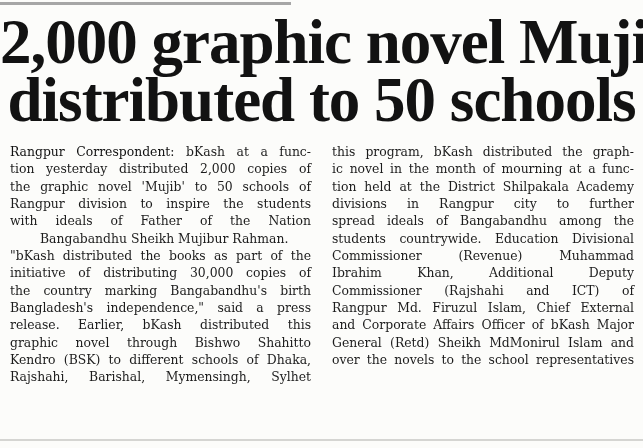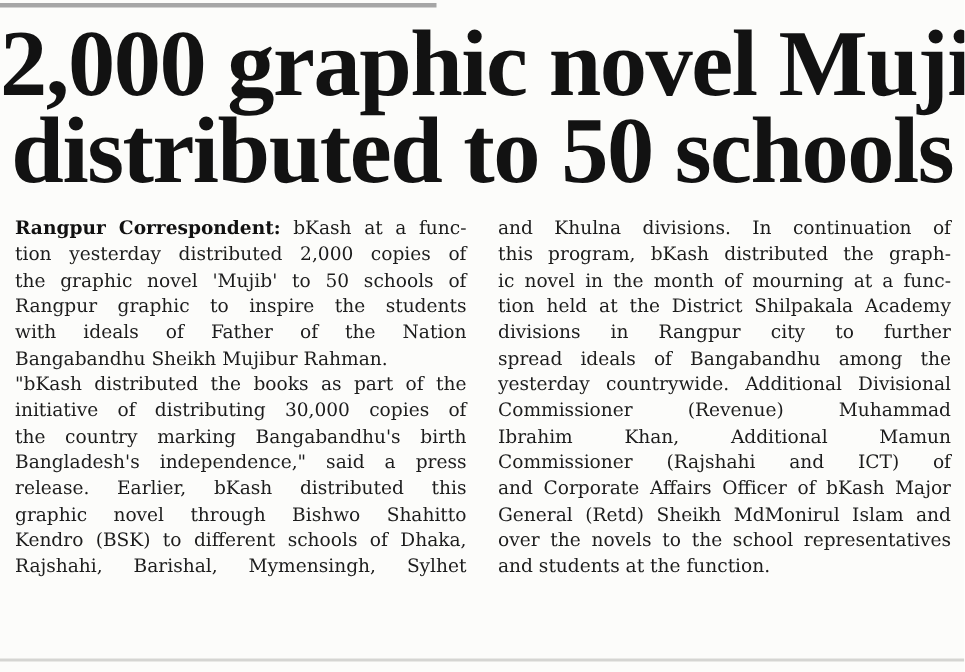--- a/index.html
+++ b/index.html
@@ -48,23 +48,24 @@
   .col-left  { left: 10px;  width: 301px; }
   .col-right { left: 332px; width: 302px; }
   .ln {
     text-align: justify;
     text-align-last: justify;
     height: 17.35px;
     overflow: visible;
   }
   .ln.end {
     text-align-last: left;
+    margin-left: 30px;
   }
   .byline {
-    font-weight: bold;
+    font-weight: normal;
     color: #111111;
   }
   .bottom-rule {
     position: absolute;
     left: 0;
     top: 439px;
     width: 643px;
     height: 2px;
     background: #d5d5d2;
   }
@@ -78,45 +79,44 @@
 
   <div class="headline">
     <div>2,000 graphic novel Mujib</div>
     <div>distributed to 50 schools</div>
   </div>
 
   <div class="col col-left">
     <div class="ln"><span class="byline">Rangpur Correspondent:</span> <span>bKash at a func-</span></div>
     <div class="ln">tion yesterday distributed 2,000 copies of</div>
     <div class="ln">the graphic novel 'Mujib' to 50 schools of</div>
-    <div class="ln">Rangpur graphic to inspire the students</div>
+    <div class="ln">Rangpur division to inspire the students</div>
     <div class="ln">with ideals of Father of the Nation</div>
     <div class="ln end">Bangabandhu Sheikh Mujibur Rahman.</div>
     <div class="ln">"bKash distributed the books as part of the</div>
     <div class="ln">initiative of distributing 30,000 copies of</div>
     <div class="ln">the country marking Bangabandhu's birth</div>
     <div class="ln">Bangladesh's independence," said a press</div>
     <div class="ln">release. Earlier, bKash distributed this</div>
     <div class="ln">graphic novel through Bishwo Shahitto</div>
     <div class="ln">Kendro (BSK) to different schools of Dhaka,</div>
     <div class="ln">Rajshahi, Barishal, Mymensingh, Sylhet</div>
   </div>
 
   <div class="col col-right">
-    <div class="ln">and Khulna divisions. In continuation of</div>
     <div class="ln">this program, bKash distributed the graph-</div>
     <div class="ln">ic novel in the month of mourning at a func-</div>
     <div class="ln">tion held at the District Shilpakala Academy</div>
     <div class="ln">divisions in Rangpur city to further</div>
     <div class="ln">spread ideals of Bangabandhu among the</div>
-    <div class="ln">yesterday countrywide. Additional Divisional</div>
+    <div class="ln">students countrywide. Education Divisional</div>
     <div class="ln">Commissioner (Revenue) Muhammad</div>
-    <div class="ln">Ibrahim Khan, Additional Mamun</div>
+    <div class="ln">Ibrahim Khan, Additional Deputy</div>
     <div class="ln">Commissioner (Rajshahi and ICT) of</div>
+    <div class="ln">Rangpur Md. Firuzul Islam, Chief External</div>
     <div class="ln">and Corporate Affairs Officer of bKash Major</div>
     <div class="ln">General (Retd) Sheikh MdMonirul Islam and</div>
     <div class="ln">over the novels to the school representatives</div>
-    <div class="ln end">and students at the function.</div>
   </div>
 
   <div class="bottom-rule"></div>
 
 </div>
 
 </body></html>

